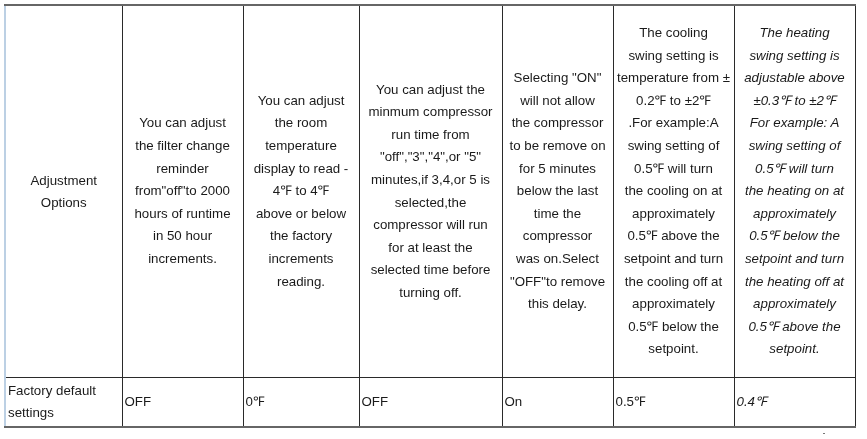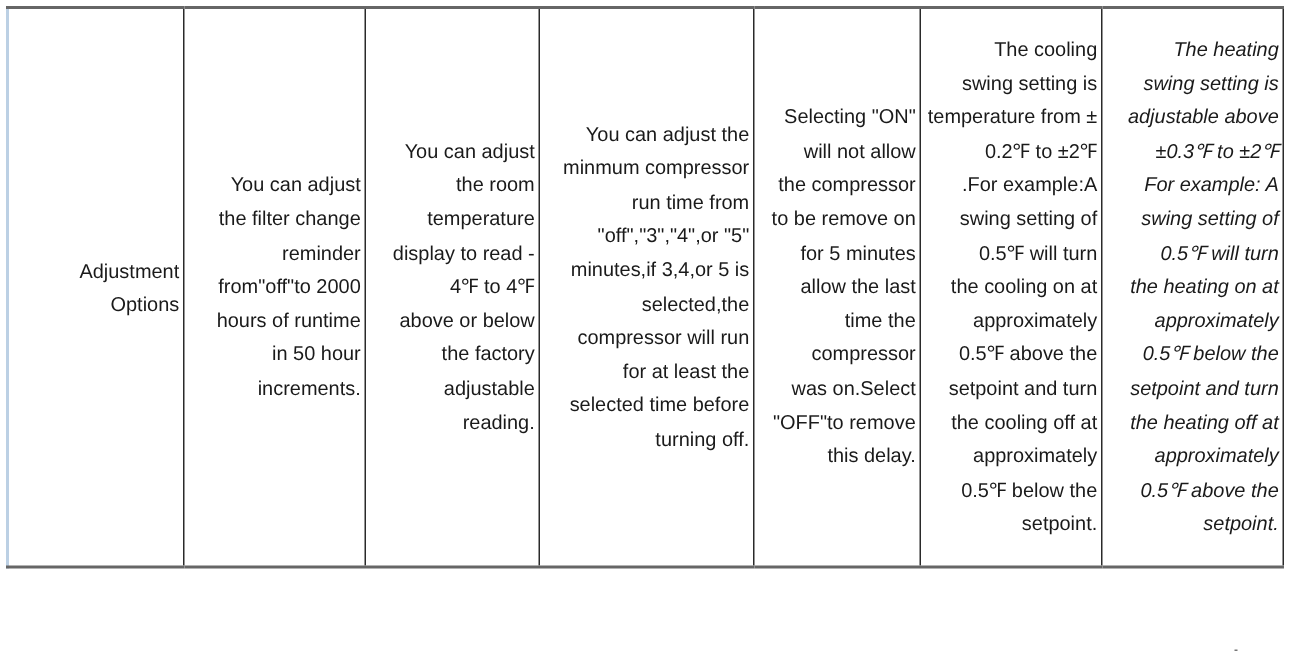--- a/index.html
+++ b/index.html
@@ -25,21 +25,21 @@
     }
     .tbl td {
       border: 1px solid #2a2a2a;
       padding: 0 2px;
       font-size: 13.3px;
       line-height: 22.6px;
       vertical-align: middle;
     }
     .tbl tr.row-options td {
       height: 371px;
-      text-align: right;
+      text-align: center;
     }
     .tbl tr.row-defaults td {
       height: 48px;
       text-align: left;
       line-height: 22px;
     }
     .tbl td.first {
       border-left: 2px solid #bcd0e4;
     }
     .tbl tr:first-child td {
@@ -96,42 +96,42 @@
           <span class="blk">increments.</span>
         </td>
     <td>
           <span class="blk">You can adjust</span>
           <span class="blk">the room</span>
           <span class="blk">temperature</span>
           <span class="blk">display to read -</span>
           <span class="blk">4℉  to 4℉</span>
           <span class="blk">above or below</span>
           <span class="blk">the factory</span>
-          <span class="blk">adjustable</span>
+          <span class="blk">increments</span>
           <span class="blk">reading.</span>
         </td>
     <td>
           <span class="blk">You can adjust the</span>
           <span class="blk">minmum compressor</span>
           <span class="blk">run time from</span>
           <span class="blk">"off","3","4",or "5"</span>
           <span class="blk">minutes,if 3,4,or 5 is</span>
           <span class="blk">selected,the</span>
           <span class="blk">compressor will run</span>
           <span class="blk">for at least the</span>
           <span class="blk">selected time before</span>
           <span class="blk">turning off.</span>
         </td>
     <td>
           <span class="blk">Selecting "ON"</span>
           <span class="blk">will not allow</span>
           <span class="blk">the compressor</span>
           <span class="blk">to be remove on</span>
           <span class="blk">for 5 minutes</span>
-          <span class="blk">allow the last</span>
+          <span class="blk">below the last</span>
           <span class="blk">time the</span>
           <span class="blk">compressor</span>
           <span class="blk">was on.Select</span>
           <span class="blk">"OFF"to remove</span>
           <span class="blk">this delay.</span>
         </td>
     <td>
           <span class="blk">The cooling</span>
           <span class="blk">swing setting is</span>
           <span class="blk">temperature from ±</span>
@@ -159,15 +159,27 @@
           <span class="blk">the heating on at</span>
           <span class="blk">approximately</span>
           <span class="blk">0.5℉  below the</span>
           <span class="blk">setpoint and turn</span>
           <span class="blk">the heating off at</span>
           <span class="blk">approximately</span>
           <span class="blk">0.5℉  above the</span>
           <span class="blk">setpoint.</span>
         </td>
   </tr>
+  <tr class="row-defaults">
+    <td class="first">
+      <span class="blk">Factory default</span>
+      <span class="blk">settings</span>
+    </td>
+    <td>OFF</td>
+    <td>0℉</td>
+    <td>OFF</td>
+    <td>On</td>
+    <td>0.5℉</td>
+    <td class="last">0.4℉</td>
+  </tr>
 </tbody>
   </table>
 <div class="tick"></div>
 
 </body></html>

